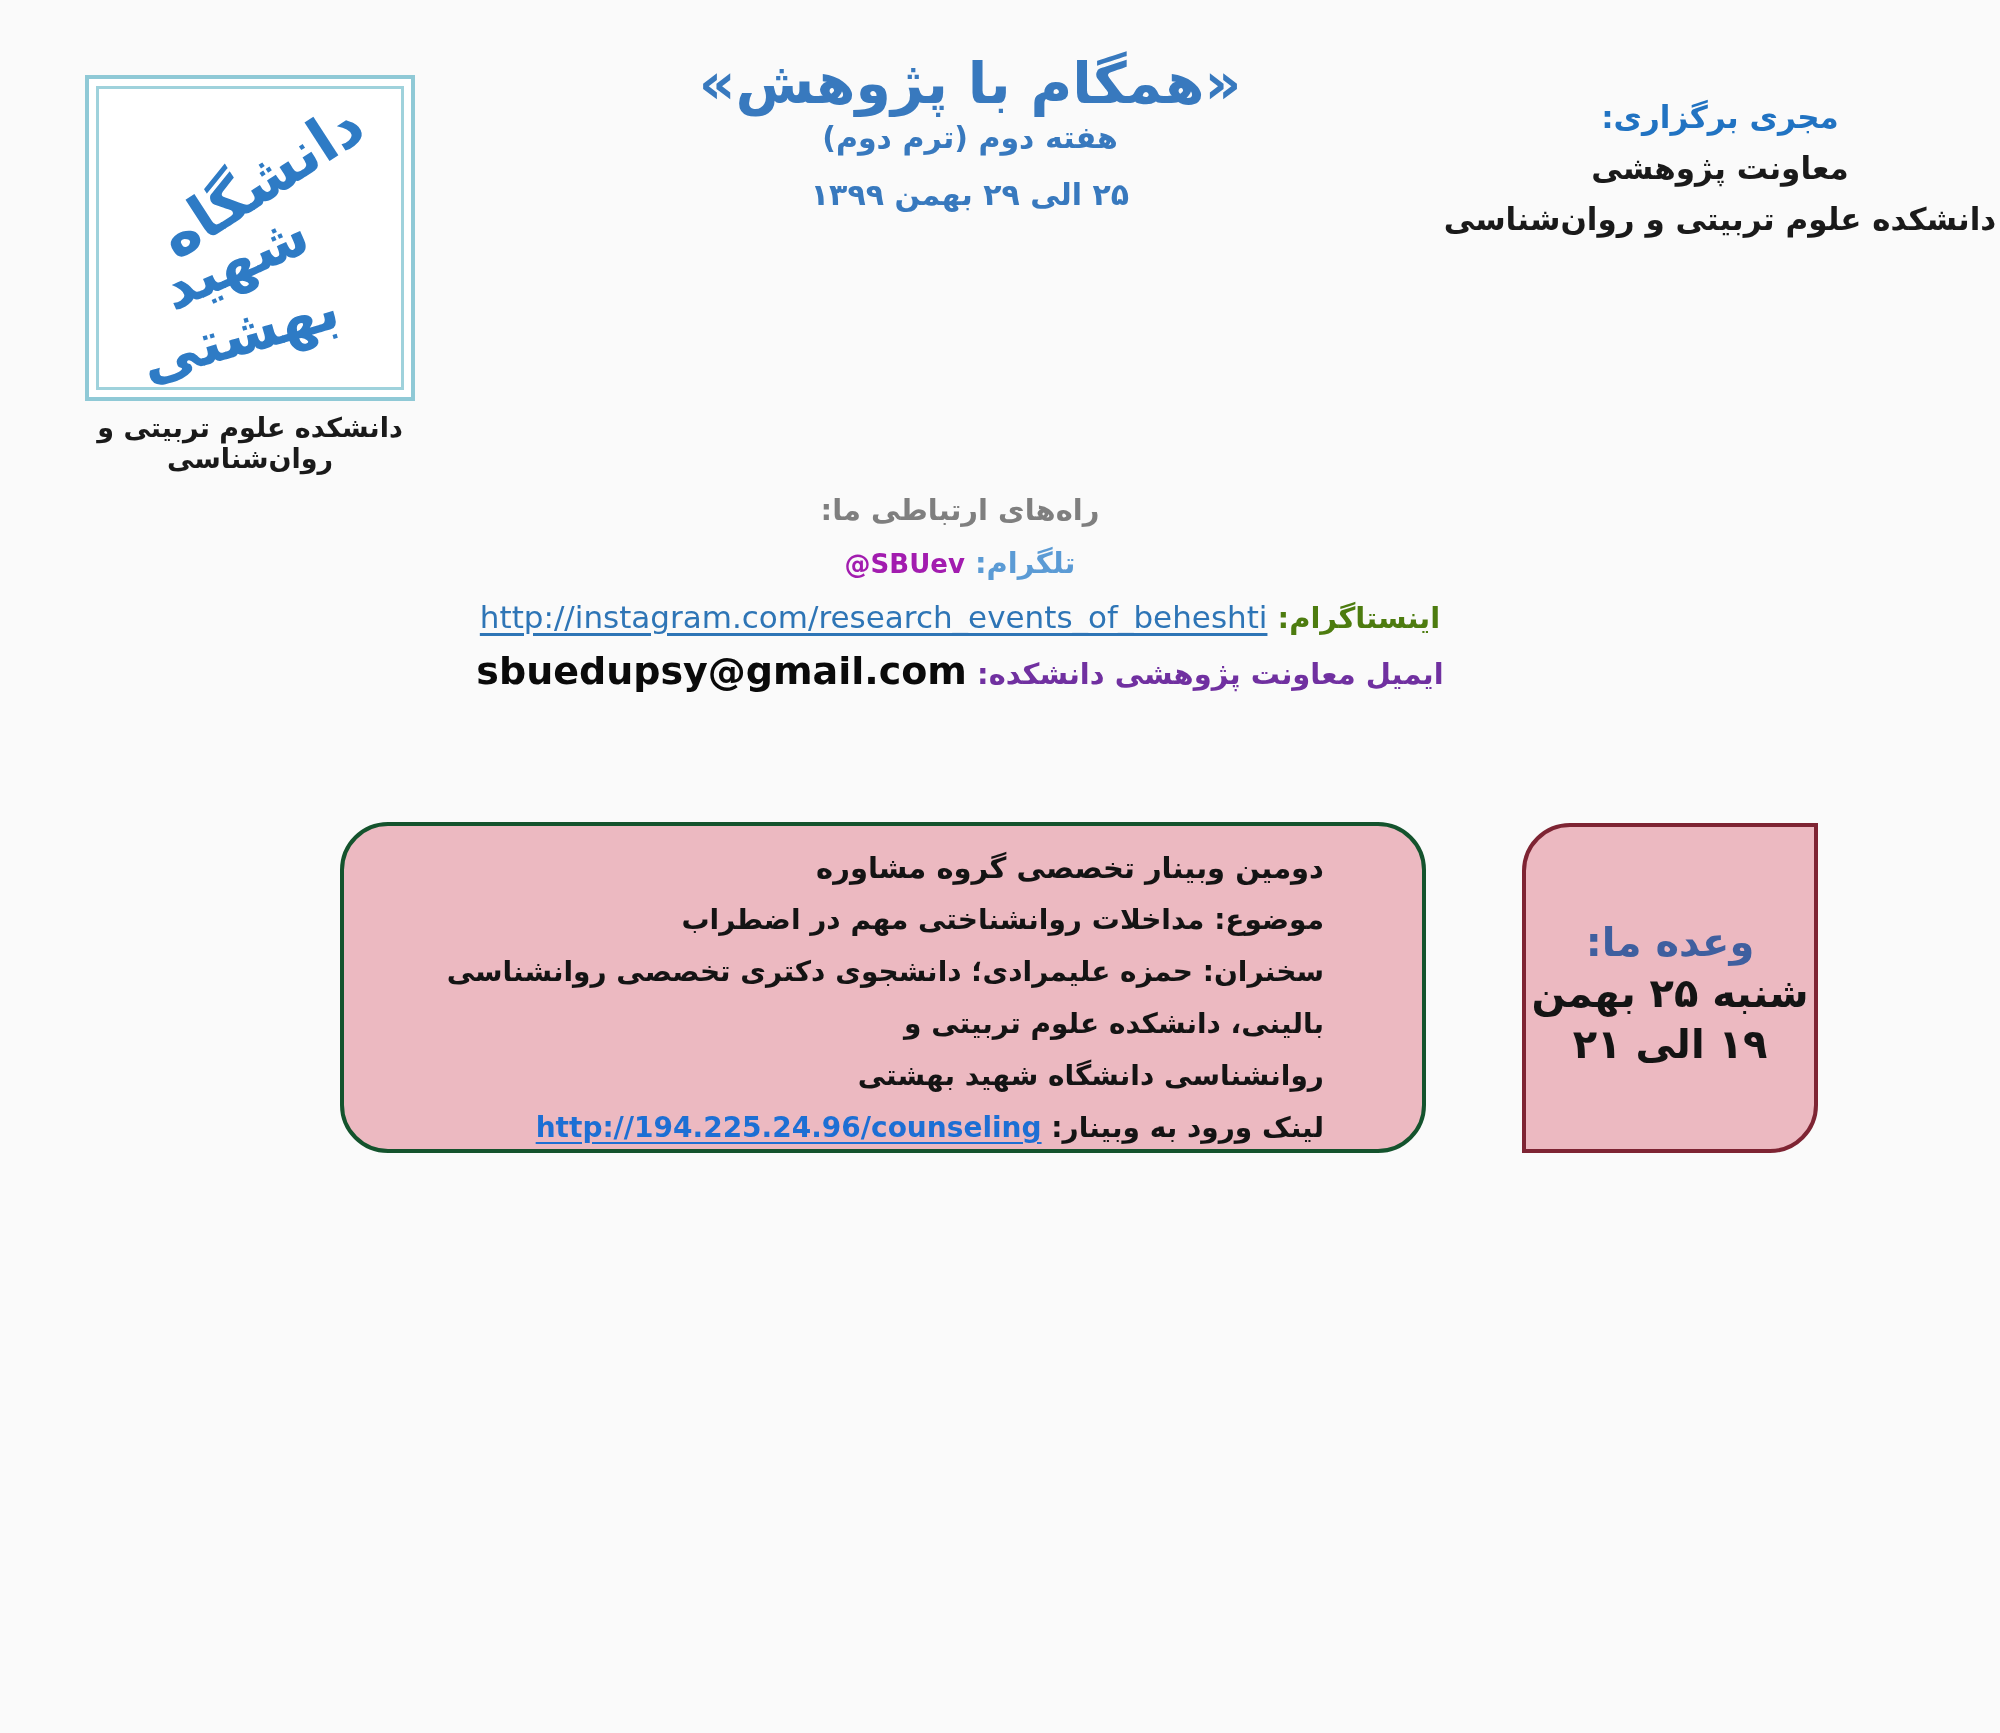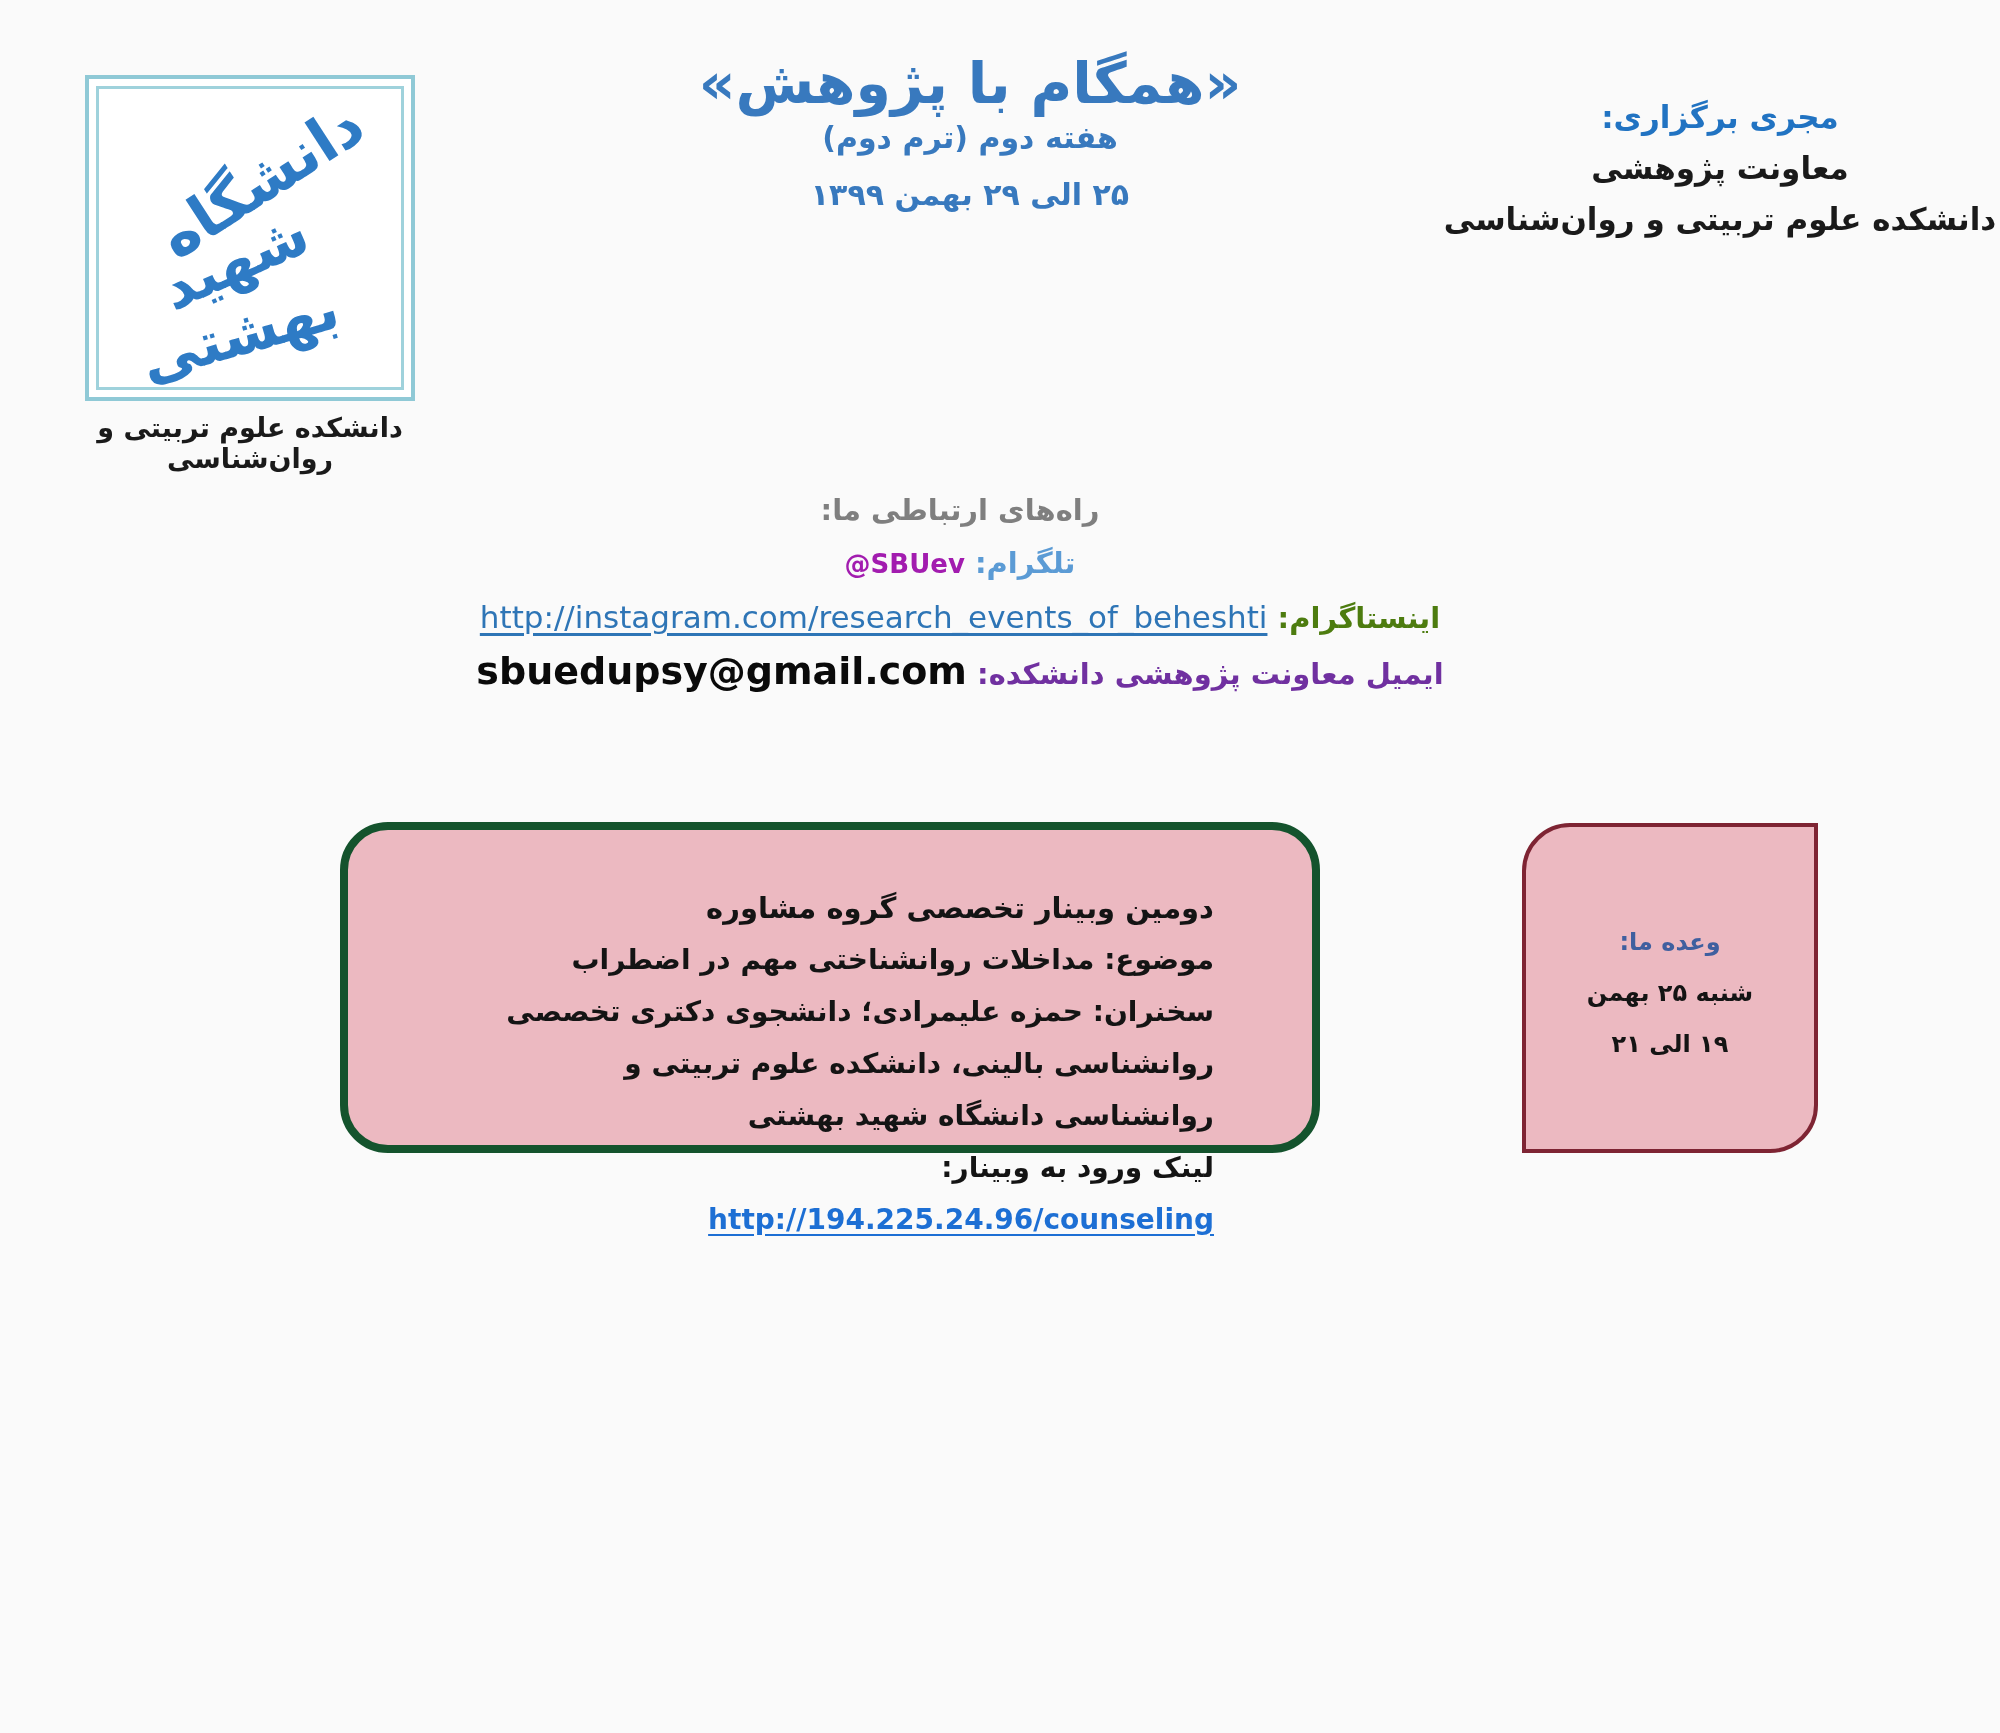--- a/index.html
+++ b/index.html
@@ -62,42 +62,42 @@
   .tg-value  { color:#a21caf; font-size:26px; }
   .ig-label  { color:#4d7c0f; }
   .ig-link   { color:#2E75B6; font-weight:normal; font-size:31px;
                text-decoration:underline; text-underline-offset:5px; cursor:pointer; }
   .email-label { color:#7030A0; }
   .email-value { color:#0a0a0a; font-size:38px; }
 
   
   .card-left {
     position:absolute; left:340px; top:822px;
-    width:980px; height:331px; box-sizing:border-box;
-    background:#ECB9C1; border:8px solid #14532d;
+    width:1086px; height:331px; box-sizing:border-box;
+    background:#ECB9C1; border:4px solid #14532d;
     border-radius:48px;
     direction:rtl; text-align:right;
-    padding:52px 98px 0 70px;
+    padding:16px 98px 0 70px;
     font-size:28px; font-weight:bold; color:#141414;
     line-height:52px;
   }
   .card-left .card-title { font-size:29px; }
   .webinar-link {
     color:#1D6FD4; font-weight:bold;
     text-decoration:underline; text-underline-offset:5px; cursor:pointer;margin-left:29px;
   }
 
   .card-right {
     position:absolute; left:1522px; top:823px;
     width:296px; height:330px; box-sizing:border-box;
     background:#ECB9C1; border:4px solid #7E2433;
     border-radius:48px 0 48px 0;
     direction:rtl; text-align:center;
     padding-top:90px;
-    font-size:24px; font-weight:bold; color:#141414;
+    font-size:40px; font-weight:bold; color:#141414;
     line-height:51px;
   }
   .schedule-heading { color:#3F5F9F; }
 </style>
 </head>
 <body>
 
 <div class="logo-box">
   <div class="logo-inner">
     <svg viewBox="0 0 310 306">

